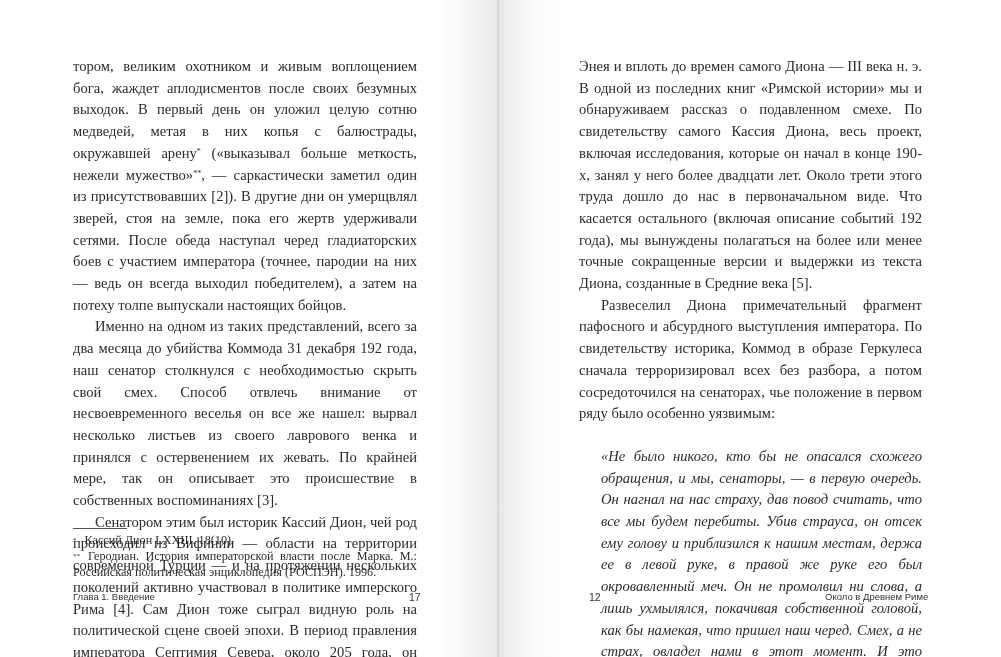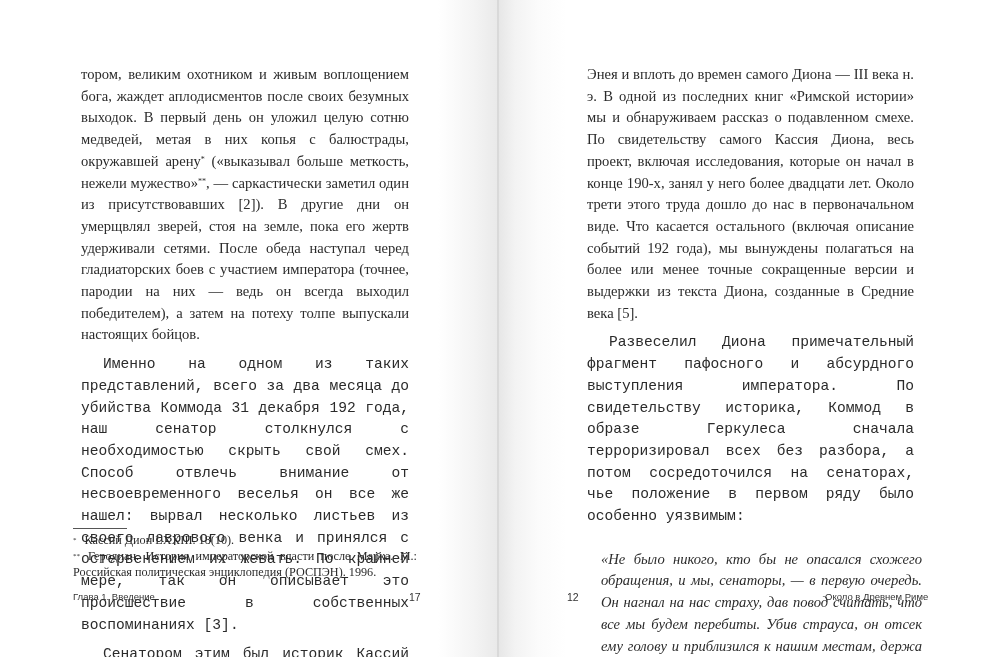--- a/index.html
+++ b/index.html
@@ -25,42 +25,42 @@
     }
     .column {
       position: absolute; top: 56px;
       width: 344px;
       font-size: 14.6px; line-height: 21.7px;
       text-align: justify;
       hyphens: manual;
     }
     .page.left .column { left: 73px; }
     .page.right .column { left: 81px; width: 343px; }
-    .column p { margin: 8px; }
-    .column p.indent { text-indent: 22px; font-family: Liberation Mono, monospace; }
+    .column p { margin: 0; }
+    .column p.indent { text-indent: 22px; }
     .quote {
       font-style: italic;
       margin: 21px 0 21px 22px !important;
       width: 321px;
     }
     .sup { font-size: 8px; vertical-align: top; position: relative; top: -2px; }
     .footnotes {
       position: absolute; left: 73px; top: 528px; width: 344px;
       font-size: 12.2px; line-height: 16px; text-align: justify;
     }
     .fn-rule { width: 54px; height: 1px; background: #555; margin-bottom: 3px; }
     .fn-mark { font-size: 7px; vertical-align: top; margin-right: 8px; }
     .footer {
       position: absolute; top: 591px;
       font-family: "Liberation Sans", "DejaVu Sans", sans-serif;
       font-size: 9.5px; color: #333;
     }
     .footer.run-left { left: 73px; }
     .footer.num-left { left: 409px; font-size: 10.5px; }
-    .footer.num-right { left: 69px; font-size: 10.5px; }
+    .footer.num-right { left: 91px; font-size: 10.5px; }
     .footer.run-right { left: 327px; }
   </style>
 </head>
 <body>
 
 <div class="spread">
 
   <div class="page left">
     <div class="column">
       <p><span>тором, великим охотником и живым воплощением бога, жаждет аплодисментов после своих безумных выходок. В первый день он уложил целую сотню медведей, метая в них копья с балюстрады, окружавшей арену</span><span class="sup">*</span><span> («выказывал больше меткость, нежели мужество»</span><span class="sup">**</span><span>, — саркастически заметил один из присутствовавших [2]). В другие дни он умерщвлял зверей, стоя на земле, пока его жертв удерживали сетями. После обеда наступал черед гладиаторских боев с участием императора (точнее, пародии на них — ведь он всегда выходил победителем), а затем на потеху толпе выпускали настоящих бойцов.</span></p>

